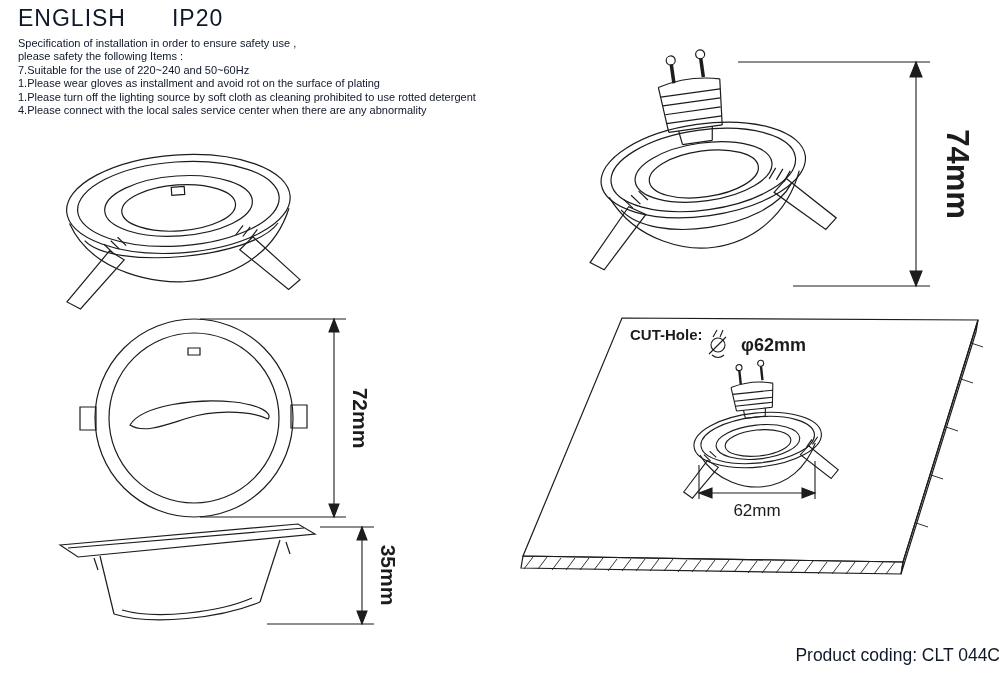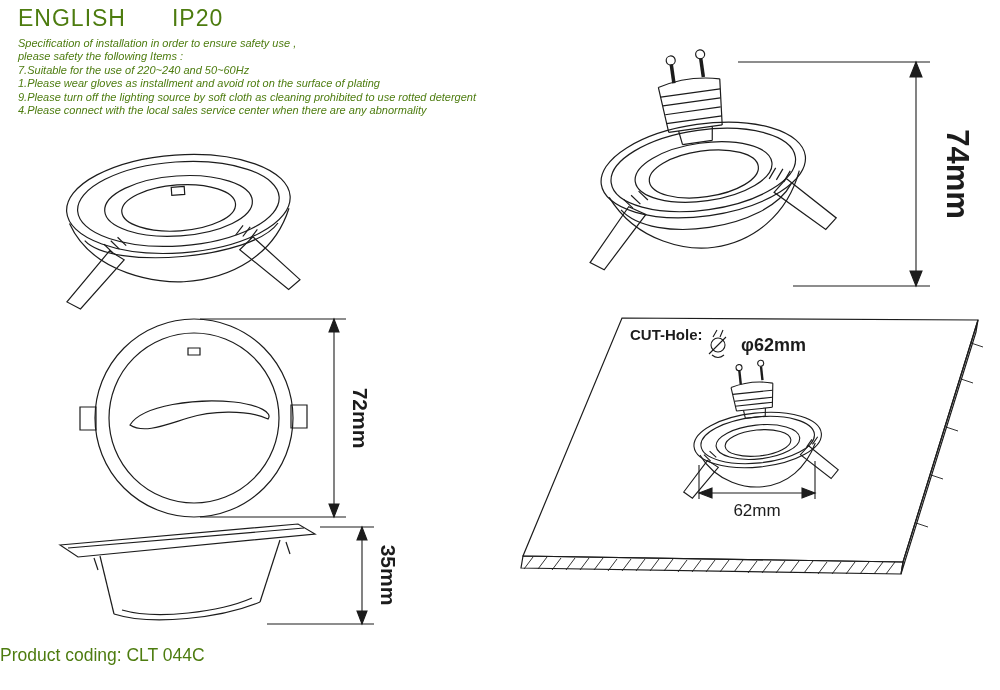--- a/index.html
+++ b/index.html
@@ -1,41 +1,41 @@
 <!DOCTYPE html>
 <html><head>
 <meta charset="utf-8">
 <style>
   html,body{margin:0;padding:0;background:#ffffff;}
   .page{position:relative;width:1000px;height:690px;background:#fff;
-        font-family:"Liberation Sans",sans-serif;color:#4d7c0f;overflow:hidden;}
+        font-family:"Liberation Sans",sans-serif;color:#0f172a;overflow:hidden;}
   .header{position:absolute;left:18px;top:5px;font-size:23px;letter-spacing:1px;display:flex;gap:46px;}
   .spec{position:absolute;left:18px;top:37px;font-size:11px;line-height:13.4px;}
-  .spec div{white-space:nowrap;font-style:italic;}
+  .spec div{white-space:nowrap;}
   svg.drawing{position:absolute;overflow:visible;}
   svg.drawing *{vector-effect:non-scaling-stroke;}
-  .footer{position:absolute;left:0;top:645px;width:100%;text-align:left;font-size:17.5px;}
+  .footer{position:absolute;left:0;top:645px;width:100%;text-align:right;font-size:17.5px;}
   text{fill:#1c1c1c;stroke:none;font-family:"Liberation Sans",sans-serif;}
 </style>
 </head>
 <body>
 
 <div class="page">
 
   <div class="header">
     <span>ENGLISH</span>
     <span>IP20</span>
   </div>
 
   <div class="spec">
     <div>Specification of installation in order to ensure safety use ,</div>
     <div>please safety the following Items :</div>
     <div>7.Suitable for the use of 220~240 and 50~60Hz</div>
     <div>1.Please wear gloves as installment and avoid rot on the surface of plating</div>
-    <div>9.Please turn off the lighting source by soft cloth as cleaning prohibited to use rotted detergent</div>
+    <div>1.Please turn off the lighting source by soft cloth as cleaning prohibited to use rotted detergent</div>
     <div>4.Please connect with the local sales service center when there are any abnormality</div>
   </div>
 
   <svg class="drawing" style="left:28px;top:142px;" width="305" height="172" viewBox="0 0 305 172">
     <g transform="rotate(-4 150 85)" stroke="#1c1c1c" stroke-width="1.2" fill="none">
       <ellipse cx="152" cy="62" rx="112" ry="49"></ellipse>
       <ellipse cx="152" cy="62" rx="101" ry="42"></ellipse>
       <ellipse cx="152" cy="64" rx="74" ry="30"></ellipse>
       <ellipse cx="152" cy="66" rx="57" ry="23"></ellipse>
       <rect x="146" y="45" width="13" height="8"></rect>

